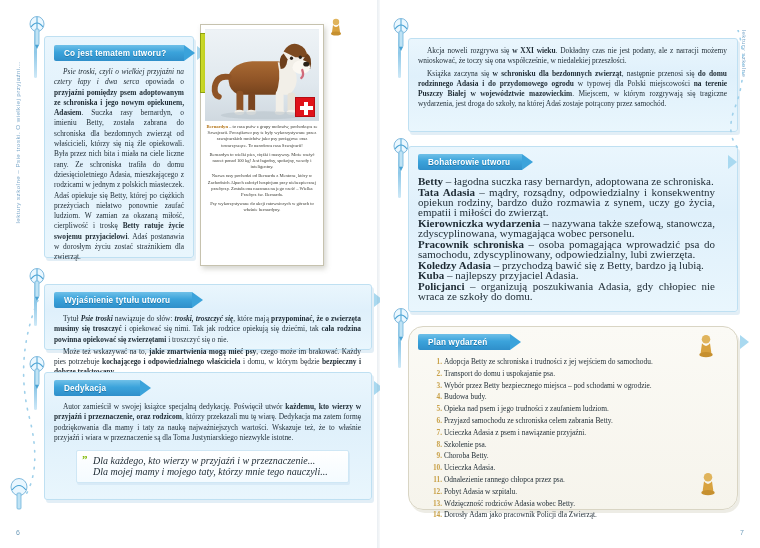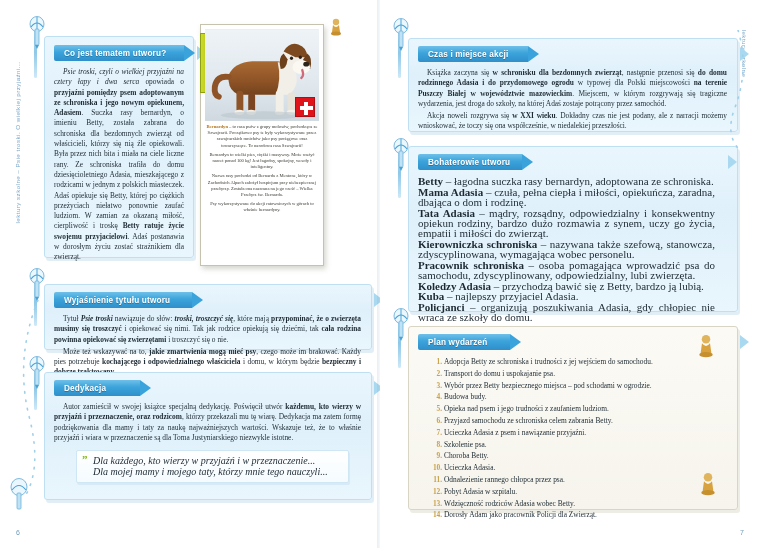--- a/index.html
+++ b/index.html
@@ -57,21 +57,21 @@
     position: absolute;
     background: linear-gradient(to bottom,#eaf6fd 0%, #dff0fb 40%, #e9f6fd 100%);
     border: 1px solid #bfe0f2;
     border-radius: 3px;
     box-shadow: 2px 3px 0 rgba(160,200,225,.30);
   }
   .block-plain {
     position:absolute;
     background: linear-gradient(to bottom,#fbfaf5,#f6f4ec);
     border:1px solid #d9d5c4;
-    border-radius:3px;
+    border-radius:15px;
     box-shadow: 2px 3px 0 rgba(190,185,160,.28);
   }
 
   
   .sec-head {
     position: relative;
     height: 16px;
     display: flex; align-items: center;
     padding-left: 10px;
     color: #ffffff;
@@ -368,40 +368,36 @@
     <div class="rail" style="left:18px; top:318px; height:50px;"></div>
     <svg class="quill" style="left:10px; top:308px;" viewBox="0 0 22 34">
       <ellipse cx="11" cy="8" rx="7" ry="7.5" fill="#eaf7ff" stroke="#7fb9dd" stroke-width="1"></ellipse>
       <path d="M5 11 Q11 3 17 11" stroke="#4aa3d4" stroke-width="1.1" fill="none"></path>
       <path d="M11 1 L11 15" stroke="#4aa3d4" stroke-width="1"></path>
       <rect x="9" y="13" width="4" height="16" rx="1" fill="#bfe3f5" stroke="#6fb4da" stroke-width=".8"></rect>
       <path d="M9 29 L11 33 L13 29 Z" fill="#4aa3d4"></path>
     </svg>
 
     <div class="block" style="left:28px; top:38px; width:330px; height:94px; padding:7px 10px 6px 9px;">
-      <div class="sec-head-wrap">
-        <div class="sec-head" style="width:110px;">Czas i miejsce akcji</div>
+      <div class="para">
+        Akcja noweli rozgrywa się <b>w XXI wieku</b>. Dokładny czas nie jest podany, ale z narracji możemy wnioskować, że toczy się ona współcześnie, w niedalekiej przeszłości.
       </div>
       <div class="para">
         Książka zaczyna się <b>w schronisku dla bezdomnych zwierząt</b>, następnie przenosi się <b>do domu rodzinnego Adasia i do przydomowego ogrodu</b> w typowej dla Polski miejscowości <b>na terenie Puszczy Białej w województwie mazowieckim</b>. Miejscem, w którym rozgrywają się tragiczne wydarzenia, jest droga do szkoły, na której Adaś zostaje potrącony przez samochód.
-      </div>
-      <div class="para">
-        Akcja noweli rozgrywa się <b>w XXI wieku</b>. Dokładny czas nie jest podany, ale z narracji możemy wnioskować, że toczy się ona współcześnie, w niedalekiej przeszłości.
       </div>
     </div>
 
     <div class="block" style="left:28px; top:146px; width:330px; height:166px; padding:7px 22px 6px 9px;">
       <div class="sec-head-wrap">
         <div class="sec-head" style="width:104px;">Bohaterowie utworu</div>
       </div>
       <ul class="char-list">
         <li><b>Betty</b> <span>– łagodna suczka rasy bernardyn, adoptowana ze schroniska.</span></li>
-        <li><b>Mama Adasia</b> <span>– czuła, pełna ciepła i miłości, opiekuńcza, zaradna, dbająca o dom i rodzinę.</span></li>
         <li><b>Tata Adasia</b> <span>– mądry, rozsądny, odpowiedzialny i konsekwentny opiekun rodziny, bardzo dużo rozmawia z synem, uczy go życia, empatii i miłości do zwierząt.</span></li>
-        <li><b>Kierowniczka schroniska</b> <span>– nazywana także szefową, stanowcza, zdyscyplinowana, wymagająca wobec personelu.</span></li>
+        <li><b>Kierowniczka wydarzenia</b> <span>– nazywana także szefową, stanowcza, zdyscyplinowana, wymagająca wobec personelu.</span></li>
         <li><b>Pracownik schroniska</b> <span>– osoba pomagająca wprowadzić psa do samochodu, zdyscyplinowany, odpowiedzialny, lubi zwierzęta.</span></li>
         <li><b>Koledzy Adasia</b> <span>– przychodzą bawić się z Betty, bardzo ją lubią.</span></li>
         <li><b>Kuba</b> <span>– najlepszy przyjaciel Adasia.</span></li>
         <li><b>Policjanci</b> <span>– organizują poszukiwania Adasia, gdy chłopiec nie wraca ze szkoły do domu.</span></li>
       </ul>
     </div>
 
     <div class="block-plain" style="left:28px; top:326px; width:330px; height:184px; padding:7px 10px 6px 9px;">
       <div class="sec-head-wrap">
         <div class="sec-head" style="width:92px;">Plan wydarzeń</div>

